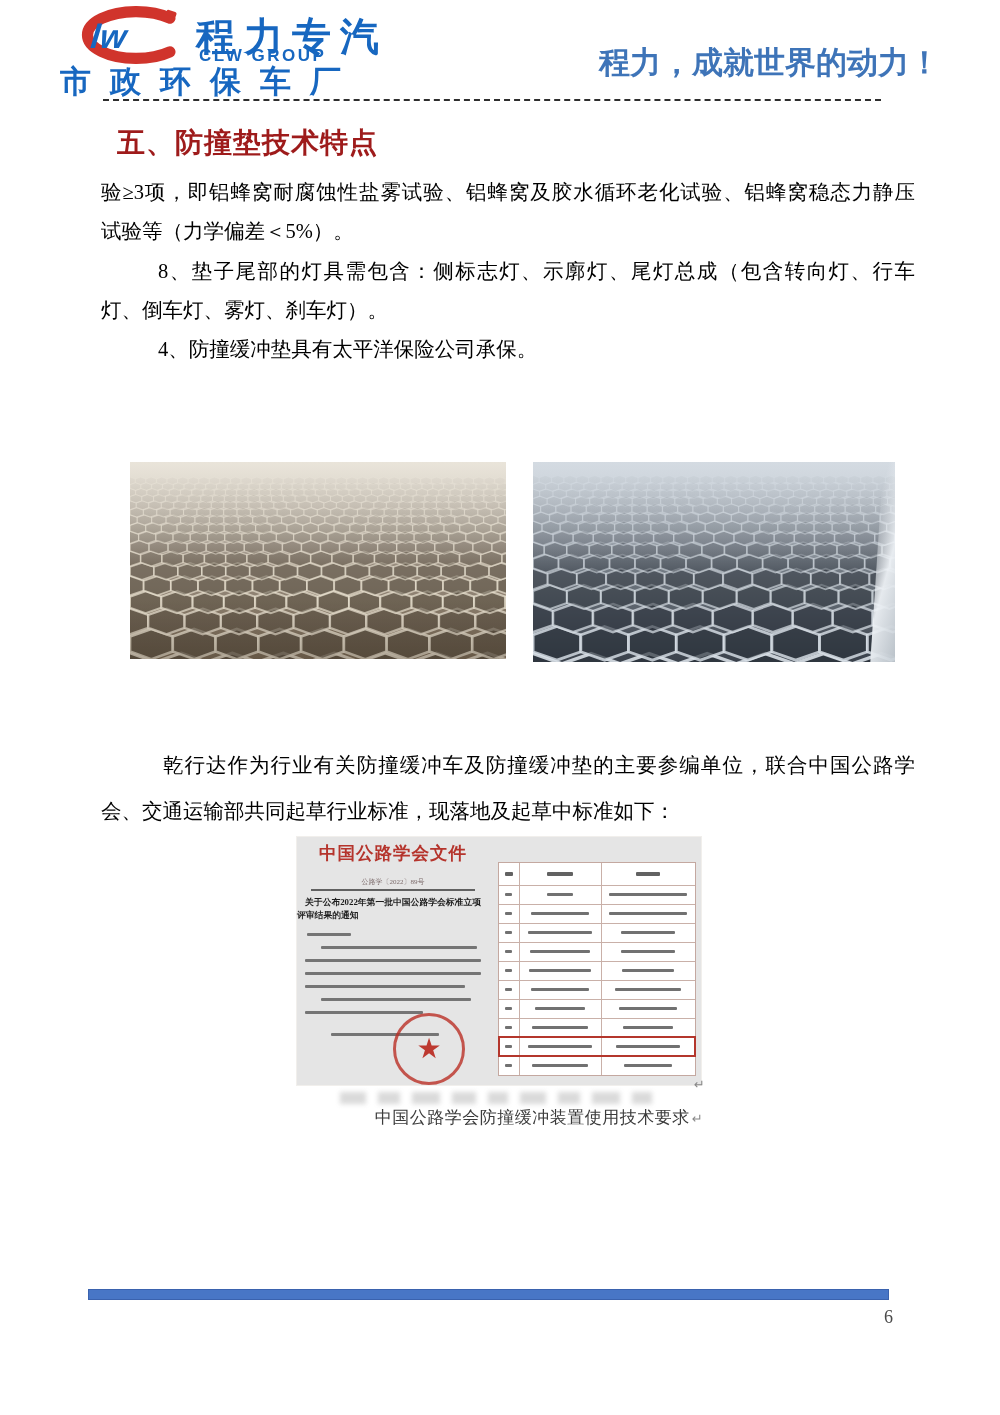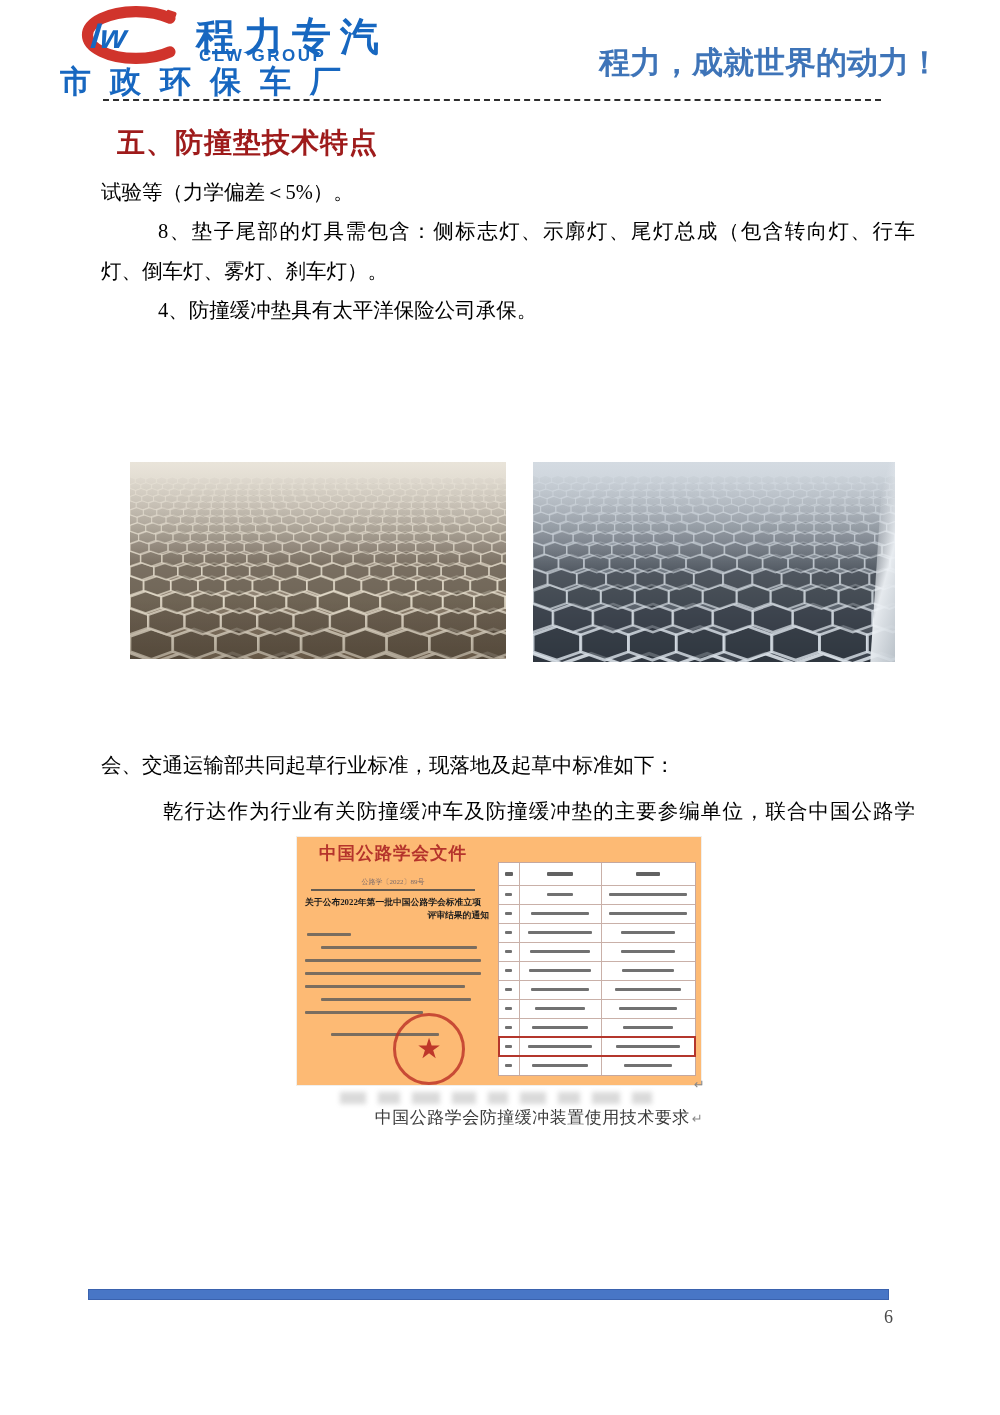--- a/index.html
+++ b/index.html
@@ -45,31 +45,31 @@
   .haze{position:absolute;left:0;top:0;right:0;bottom:0;pointer-events:none;}
   #photoL .haze{background:linear-gradient(to bottom,rgba(236,231,221,.9),rgba(236,231,221,0) 52%);}
   #photoR .haze{background:linear-gradient(to bottom,rgba(213,220,227,.92),rgba(213,220,227,0) 55%);}
   .dim{position:absolute;left:0;right:0;bottom:0;height:30%;
        background:linear-gradient(to top,rgba(64,50,36,.35),rgba(64,50,36,0));pointer-events:none;}
   .edge{position:absolute;top:0;right:0;width:26px;height:100%;pointer-events:none;
         background:linear-gradient(105deg,rgba(255,255,255,0) 25%,rgba(238,242,246,.95) 60%,rgba(200,208,215,.9));
         clip-path:polygon(55% 0,100% 0,100% 100%,5% 100%);}
 
   
-  .figure{position:absolute;left:296px;top:836px;width:404px;height:248px;background:#fdba74;
+  .figure{position:absolute;left:296px;top:836px;width:404px;height:248px;background:#e5e5e5;
           border:1px solid #f1efec;}
   .doc-title{position:absolute;left:0;top:4px;width:192px;text-align:center;
              font-size:17.5px;font-weight:bold;letter-spacing:1px;color:var(--doc_title_red);
              filter:blur(.2px);font-family:"Liberation Serif",serif;white-space:nowrap;}
   .doc-num{position:absolute;left:0;top:40px;width:192px;text-align:center;font-size:7px;
            color:#7b6a6a;filter:blur(.4px);white-space:nowrap;}
   .doc-rule{position:absolute;left:14px;top:52px;width:164px;height:2px;background:#4a4a4a;opacity:.85;}
   .doc-h1{position:absolute;left:-2px;top:60px;width:196px;text-align:center;font-size:8.8px;
           font-weight:bold;color:#1d1d1d;filter:blur(.3px);white-space:nowrap;}
-  .doc-h2{position:absolute;left:0;top:73px;width:192px;text-align:right;font-size:8.8px;
+  .doc-h2{position:absolute;left:0;top:73px;width:192px;text-align:left;font-size:8.8px;
           font-weight:bold;color:#1d1d1d;filter:blur(.3px);white-space:nowrap;}
   .dbar{position:absolute;height:3px;background:#5a5a5a;opacity:.8;filter:blur(.5px);border-radius:1px;}
   .seal{position:absolute;left:96px;top:176px;width:66px;height:66px;border:3px solid rgba(186,47,38,.8);
         border-radius:50%;display:flex;align-items:center;justify-content:center;filter:blur(.3px);}
   .seal .star{color:rgba(186,47,38,.95);font-size:28px;line-height:1;}
 
   .dtable{position:absolute;left:201px;top:25px;width:196px;border:1px solid #c4a8a0;
           display:flex;flex-direction:column;background:#fff;}
   .trow{display:flex;flex:none;height:19px;position:relative;}
   .trow.thead{height:21.5px;}
@@ -105,20 +105,21 @@
     <text x="33" y="45" font-size="36" font-style="italic" font-weight="bold" style="fill:var(--brand_blue)" font-family="Liberation Sans, sans-serif" transform="skewX(-6)">lw</text>
   </svg>
   <div class="brand-cn">程力专汽</div>
   <div class="brand-en">CLW GROUP</div>
   <div class="brand-sub">市政环保车厂</div>
   <div class="slogan">程力，成就世界的动力！</div>
   <div class="dashline"></div>
 
   <div class="h-red h5">五、防撞垫技术特点</div>
   <div class="bodyblock body5">
+    <div class="bline jst">验≥3项，即铝蜂窝耐腐蚀性盐雾试验、铝蜂窝及胶水循环老化试验、铝蜂窝稳态力静压</div>
     <div class="bline">试验等（力学偏差＜5%）。</div>
     <div class="bline jst ind">8、垫子尾部的灯具需包含：侧标志灯、示廓灯、尾灯总成（包含转向灯、行车</div>
     <div class="bline">灯、倒车灯、雾灯、刹车灯）。</div>
     <div class="bline ind">4、防撞缓冲垫具有太平洋保险公司承保。</div>
   </div>
 
   <div class="photo" id="photoL">
     <svg id="hxL" viewBox="0 0 376 197">
         <polygon points="-51.04,191.02 -25.52,200.01 -25.52,217.99 -51.04,226.98 -76.56,217.99 -76.56,200.01" fill="#574e41" fill-opacity="0.78" stroke="#f2ead9" stroke-opacity="0.90" stroke-width="3.01"></polygon>
         <polygon points="0,191.02 25.52,200.01 25.52,217.99 0,226.98 -25.52,217.99 -25.52,200.01" fill="#574e41" fill-opacity="0.78" stroke="#f2ead9" stroke-opacity="0.90" stroke-width="3.01"></polygon>
@@ -842,22 +843,22 @@
         <polygon points="333.814997184576,13.540127371877917 339.9967563916978,15.717792547113998 339.9967563916978,20.073122897586156 333.814997184576,22.25078807282224 327.6332379774542,20.073122897586156 327.6332379774542,15.717792547113998" fill="#2c333c" fill-opacity="0.19" stroke="#d9e0e7" stroke-opacity="0.31" stroke-width="1.03"></polygon>
         <polygon points="346.17851559881956,13.540127371877917 352.36027480594134,15.717792547113998 352.36027480594134,20.073122897586156 346.17851559881956,22.25078807282224 339.9967563916978,20.073122897586156 339.9967563916978,15.717792547113998" fill="#2c333c" fill-opacity="0.19" stroke="#d9e0e7" stroke-opacity="0.31" stroke-width="1.03"></polygon>
         <polygon points="358.54203401306313,13.540127371877917 364.7237932201849,15.717792547113998 364.7237932201849,20.073122897586156 358.54203401306313,22.25078807282224 352.36027480594134,20.073122897586156 352.36027480594134,15.717792547113998" fill="#2c333c" fill-opacity="0.19" stroke="#d9e0e7" stroke-opacity="0.31" stroke-width="1.03"></polygon>
         <polygon points="370.9055524273067,13.540127371877917 377.0873116344285,15.717792547113998 377.0873116344285,20.073122897586156 370.9055524273067,22.25078807282224 364.7237932201849,20.073122897586156 364.7237932201849,15.717792547113998" fill="#2c333c" fill-opacity="0.19" stroke="#d9e0e7" stroke-opacity="0.31" stroke-width="1.03"></polygon>
       </svg>
       <div class="haze"></div>
     <div class="edge"></div>
   </div>
 
   <div class="bodyblock body6">
+    <div class="bline jst ind">乾行达作为行业有关防撞缓冲车及防撞缓冲垫的主要参编单位，联合中国公路学</div>
     <div class="bline">会、交通运输部共同起草行业标准，现落地及起草中标准如下：</div>
-    <div class="bline jst ind">乾行达作为行业有关防撞缓冲车及防撞缓冲垫的主要参编单位，联合中国公路学</div>
   </div>
 
   <div class="figure">
     <div class="doc-title">中国公路学会文件</div>
     <div class="doc-num">公路学〔2022〕89号</div>
     <div class="doc-rule"></div>
     <div class="doc-h1">关于公布2022年第一批中国公路学会标准立项</div>
     <div class="doc-h2">评审结果的通知</div>
     <div id="docbars">
         <div class="dbar" style="top: 96px; left: 10px; width: 44px;"></div>

